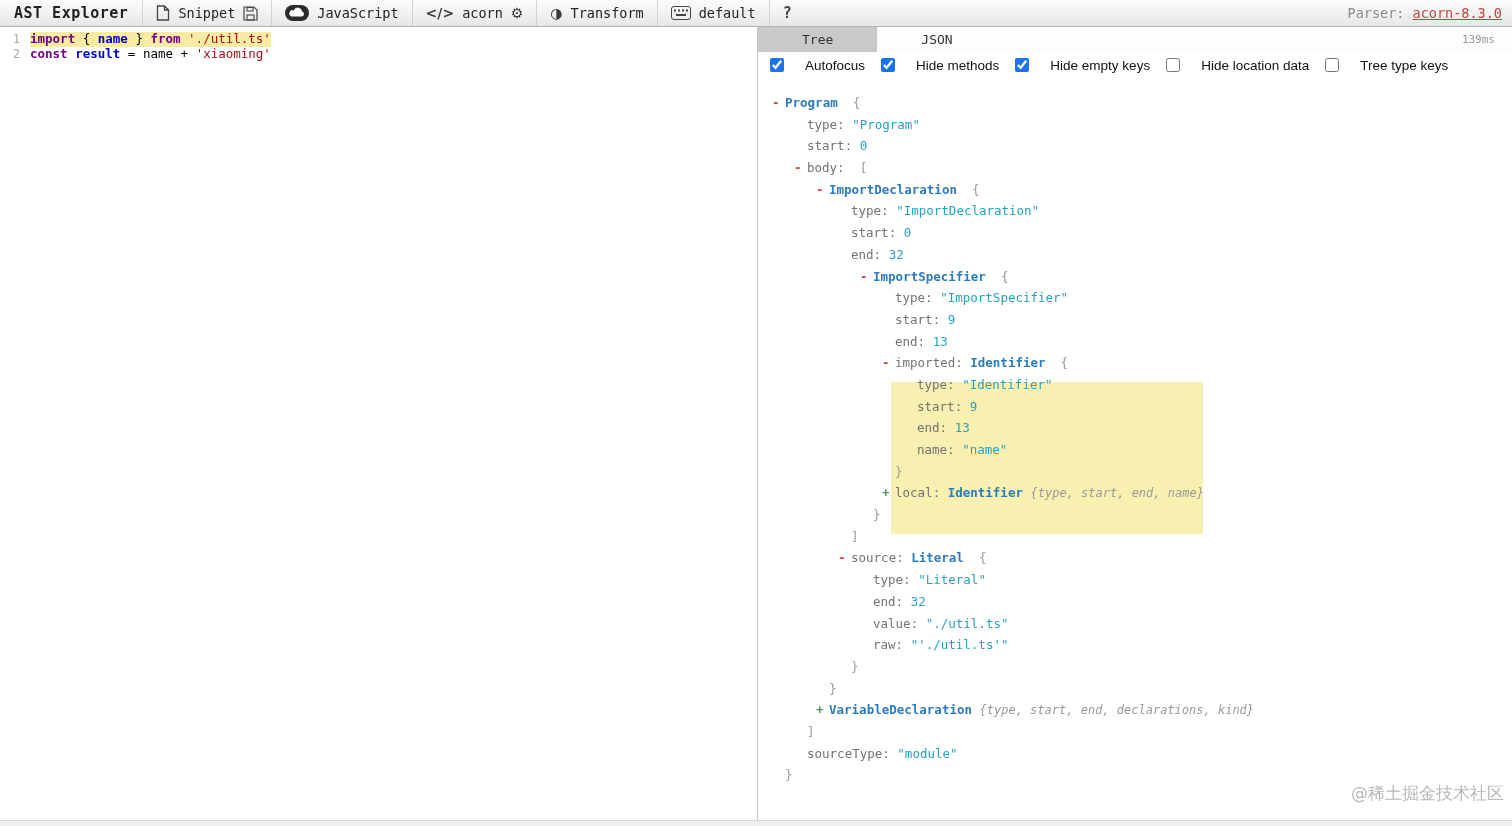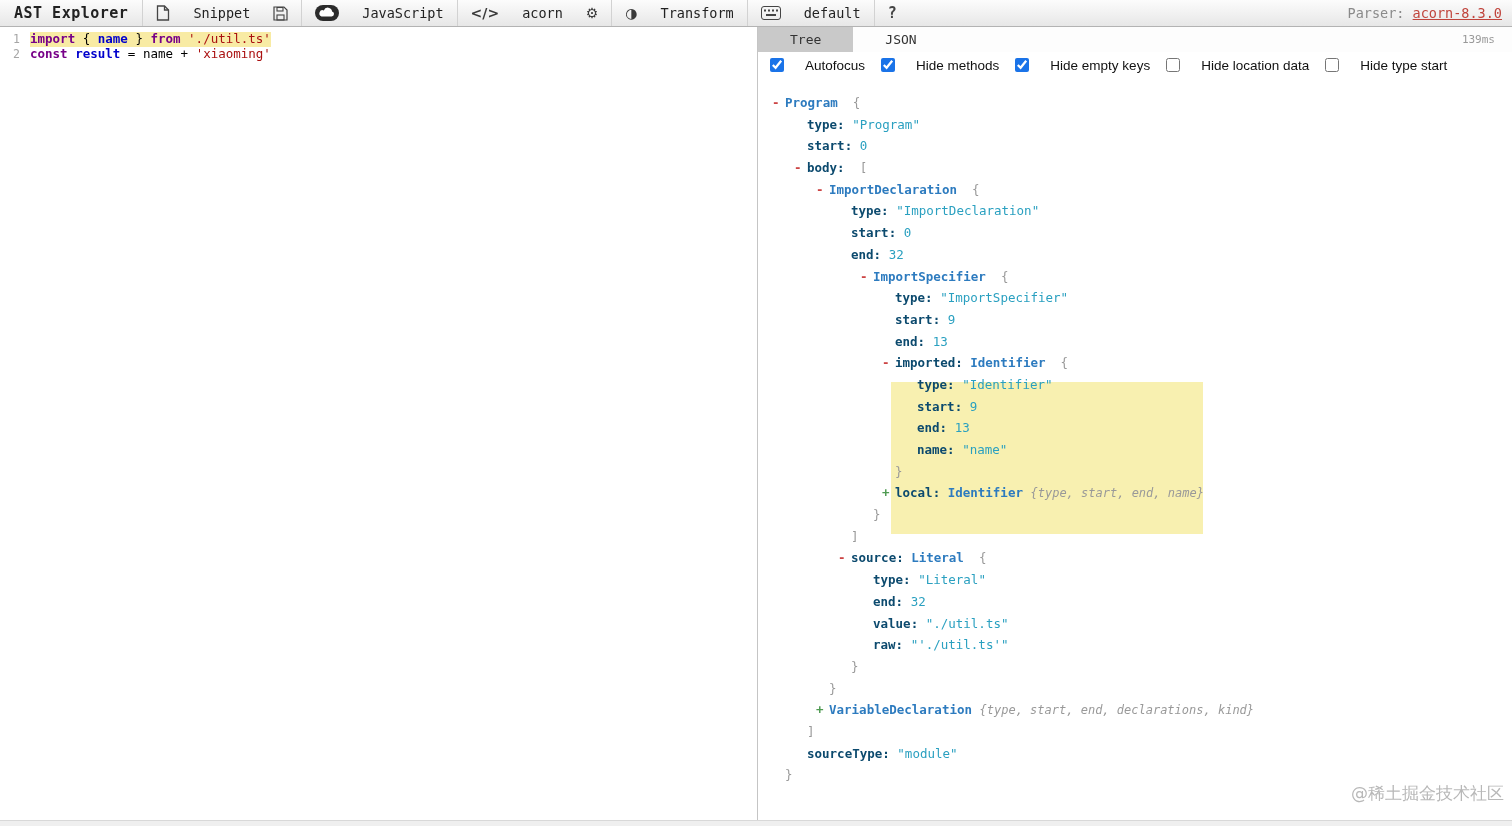--- a/index.html
+++ b/index.html
@@ -5,21 +5,21 @@
   * { margin:0; padding:0; box-sizing:border-box; }
   html,body { width:1512px; height:826px; overflow:hidden; background:#fff;
               font-family:"DejaVu Sans Mono",monospace; }
 
   
   .toolbar { position:absolute; top:0; left:0; width:1512px; height:27px;
              background:linear-gradient(#fcfcfc,#e7e7e7);
              border-bottom:1px solid #b3b3b3;
              display:flex; align-items:center; font-size:13.5px; color:#222; }
   .tb-title { font-weight:bold; font-size:15px; padding:0 14px; letter-spacing:.5px; }
-  .tb-group { display:flex; align-items:center; gap:23px; height:100%;
+  .tb-group { display:flex; align-items:center; gap:8px; height:100%;
               padding:0 13px; border-left:1px solid #d2d2d2; }
   .tb-group .icon { display:inline-flex; align-items:center; font-family:"DejaVu Sans",sans-serif;
                     font-size:14px; color:#3a3a3a; line-height:1; }
   .tb-group .txt { cursor:pointer; }
   .code-glyph { font-weight:bold; font-size:12.5px; }
   .help { font-weight:bold; font-size:15px; color:#444; }
   .tb-right { margin-left:auto; padding-right:10px; color:#8a8a8a; font-size:13.5px; }
   .tb-right a { color:#c0443c; text-decoration:underline; cursor:pointer; }
 
   
@@ -37,40 +37,40 @@
   .code-text.hl { background:#f8eba4; }
   .tok-k { color:#708; font-weight:bold; }
   .tok-d { color:#00c; font-weight:bold; }
   .tok-s { color:#a11; }
   .tok-v { color:#000; }
   .tok-o { color:#000; }
   .tok-p { color:#000; }
 
   
   .tabbar { position:relative; height:25px; display:flex; align-items:stretch; background:#fdfdfd; }
-  .tab { padding:0 32px; display:flex; align-items:center; justify-content:center;
+  .tab { padding:0 44px; display:flex; align-items:center; justify-content:center;
          font-size:13px; color:#333; cursor:pointer; }
   .tab.active { background:#c9c9c9; }
   .timing { position:absolute; right:17px; top:6px; font-size:11px; color:#999; }
 
   .options-bar { height:26px; display:flex; align-items:center; gap:16px; padding-left:12px;
                  font-family:"Liberation Sans",sans-serif; font-size:13.5px; color:#111;
                  background:#fff; position:relative; z-index:2; }
   .options-bar label { display:flex; align-items:center; gap:21px; cursor:pointer; }
   .options-bar input { width:14px; height:14px; accent-color:#1a73e8; }
 
   
   .ast-tree { position:absolute; top:65px; left:0; width:754px; height:742px;
               overflow:hidden; font-size:12.5px; z-index:1; }
   .tree-row { height:21.7px; line-height:21.7px; white-space:pre; position:relative; z-index:1; cursor:pointer; }
   .tree-row:first-child { margin-top:-14px; }
   .exp { display:inline-block; width:13px; margin-left:-13px; font-weight:bold; }
   .exp.minus { color:#cc4444; }
   .exp.plus  { color:#4e9a51; }
-  .tkey { color:#0c4a6e;font-weight:bold; }
+  .tkey { color:#737373; }
   .tname { color:#2d7bbf; font-weight:bold; }
   .tval { color:#2aa0c0; }
   .tpunc { color:#999; }
   .tpre { color:#999; font-style:italic; font-size:12px; }
   .tree-hl { position:absolute; left:133px; width:312px; z-index:0; }
 
   
   .watermark { position:absolute; top:782px; right:8px; font-family:"DejaVu Sans",sans-serif;
                font-size:17px; color:#b8b8b8; z-index:3; }
   .bottom-bar { position:absolute; bottom:0; left:0; width:1512px; height:6px;
@@ -173,21 +173,21 @@
       <label>
         <input type="checkbox" checked="" style="">
         <span>Hide empty keys</span>
       </label>
       <label>
         <input type="checkbox" style="">
         <span>Hide location data</span>
       </label>
       <label>
         <input type="checkbox" style="">
-        <span>Hide type start</span>
+        <span>Tree type keys</span>
       </label>
     </div>
   <div class="ast-tree">
       <div class="tree-hl" style="top: 289.8px; height: 151.9px; background: rgb(248, 240, 176);"></div>
       <div class="tree-row" style="padding-left: 27px;"><span class="exp minus">-</span><span class="tname">Program</span>  <span class="tpunc">{</span></div>
       <div class="tree-row" style="padding-left: 49px;"><span class="tkey">type:</span> <span class="tval">"Program"</span></div>
       <div class="tree-row" style="padding-left: 49px;"><span class="tkey">start:</span> <span class="tval">0</span></div>
       <div class="tree-row" style="padding-left: 49px;"><span class="exp minus">-</span><span class="tkey">body:</span>  <span class="tpunc">[</span></div>
       <div class="tree-row" style="padding-left: 71px;"><span class="exp minus">-</span><span class="tname">ImportDeclaration</span>  <span class="tpunc">{</span></div>
       <div class="tree-row" style="padding-left: 93px;"><span class="tkey">type:</span> <span class="tval">"ImportDeclaration"</span></div>

